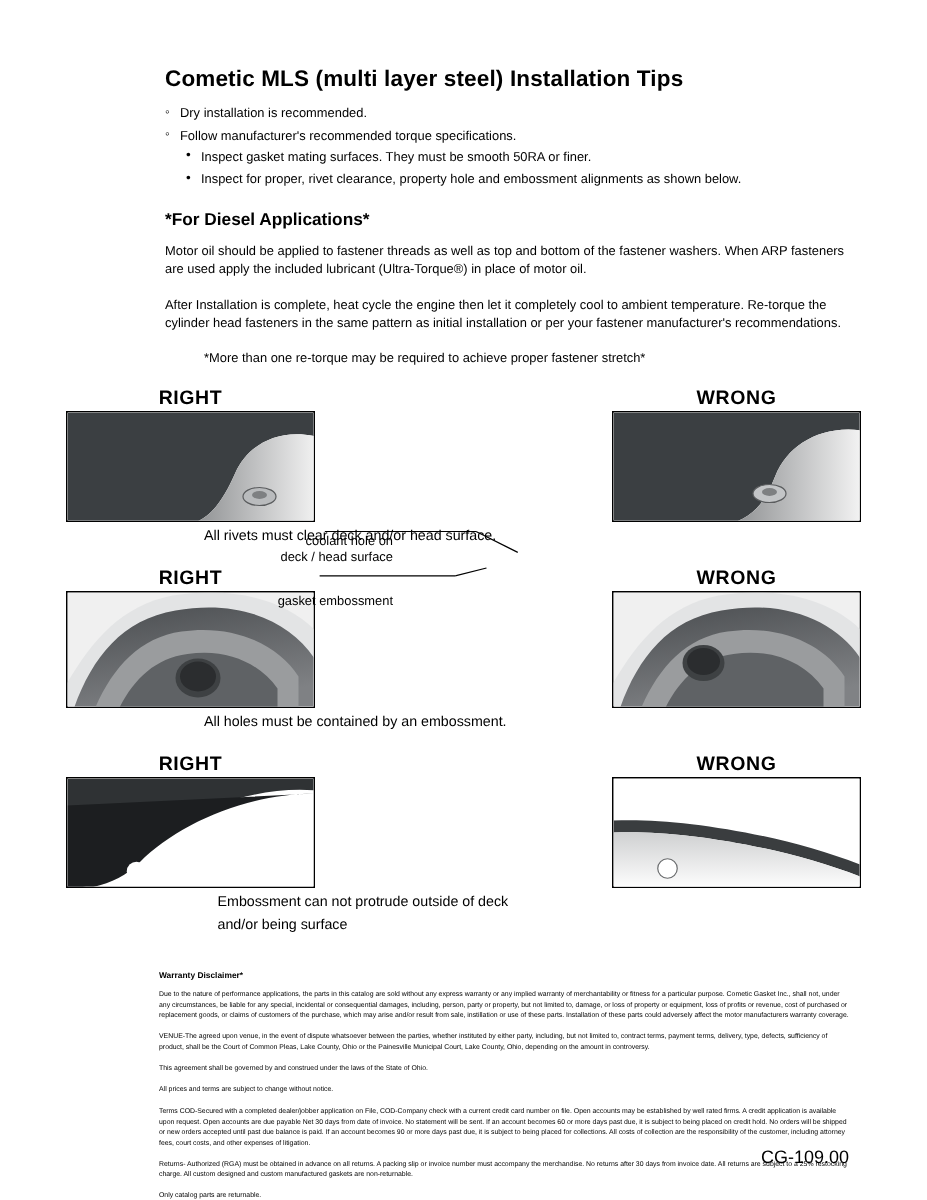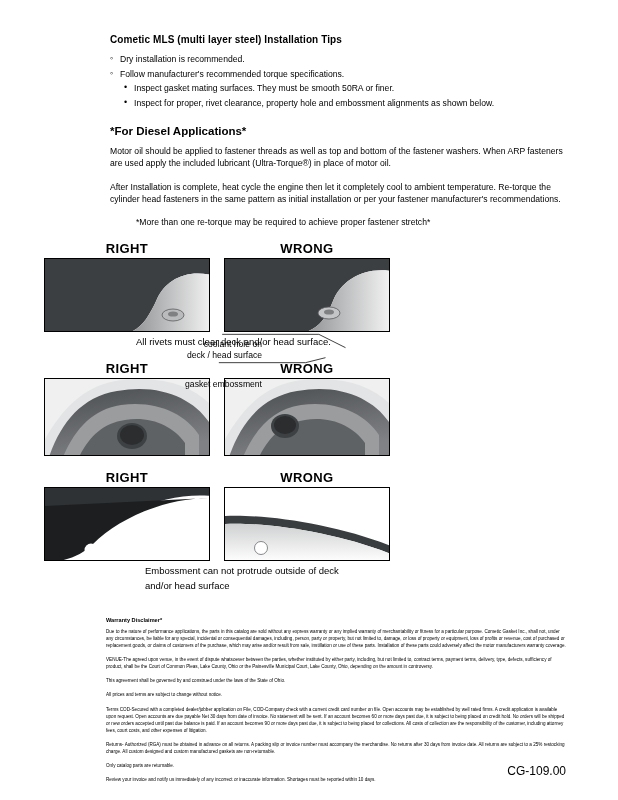--- a/index.html
+++ b/index.html
@@ -16,23 +16,23 @@
     overflow: hidden;
   }
   .page {
     position: relative;
     width: 618px;
     height: 800px;
     box-sizing: border-box;
     padding: 26px 44px 0 44px;
   }
   h1.title {
-    font-size: 10px;
+    font-size: 15px;
     font-weight: bold;
-    margin: 8px 0 9px 66px;
+    margin: 18px 0 9px 66px;
     letter-spacing: 0.1px;
   }
   .bullets {
     margin: 0 0 0 66px;
   }
   .b1 {
     font-size: 8.6px;
     margin: 0 0 4px 0;
     padding-left: 10px;
     position: relative;
@@ -75,22 +75,21 @@
     margin: 0 0 0 92px;
   }
 
   
   .figures {
     margin-top: 14px;
     position: relative;
   }
   .figrow {
     display: flex;
-    justify-content: flex-start;
-    gap: 14px;
+    justify-content: space-between;
   }
   .figcol {
     width: 166px;
   }
   .figlabel {
     text-align: center;
     font-size: 13px;
     font-weight: bold;
     margin-bottom: 2px;
     letter-spacing: 0.4px;
@@ -266,20 +265,23 @@
             <path d="M-10,78 C10,40 30,10 70,2 C120,-6 160,10 176,40 L176,78 Z" fill="#e3e4e5"></path>
             <path d="M4,78 C16,44 36,18 72,12 C116,4 150,20 166,46 L166,78 Z" fill="url(#g4)"></path>
             <path d="M18,78 C30,50 48,30 76,26 C110,21 140,34 154,56 L154,78 Z" fill="#9a9c9e"></path>
             <path d="M34,78 C44,58 58,44 80,41 C106,37 128,47 140,64 L140,78 Z" fill="#5f6265"></path>
             <ellipse cx="60" cy="47" rx="14" ry="12" fill="#3e4143"></ellipse>
             <ellipse cx="60" cy="46" rx="11" ry="9" fill="#2b2d2f"></ellipse>
           </svg>
         </div>
       </div>
     </div>
+    <div class="capwrap">
+      <div class="figcaption">All holes must be contained by an embossment.</div>
+    </div>
 
     <div class="rowgap"></div>
 
     <div class="figrow">
       <div class="figcol">
         <div class="figlabel">RIGHT</div>
         <div class="figbox">
           <svg viewBox="0 0 166 74" width="166" height="74" preserveAspectRatio="none">
             <rect x="0" y="0" width="166" height="74" fill="#ffffff"></rect>
             <path d="M0,0 L166,0 L166,8 C120,4 70,26 44,52 C32,64 20,72 0,74 Z" fill="#2f3234"></path>
@@ -301,21 +303,21 @@
             <rect x="0" y="0" width="166" height="74" fill="#ffffff"></rect>
             <path d="M0,28 C40,26 110,36 166,58 L166,66 C110,44 40,34 0,36 Z" fill="#3a3d3f"></path>
             <path d="M0,36 C40,34 110,44 166,66 L166,74 L0,74 Z" fill="url(#g5)"></path>
             <circle cx="36" cy="60" r="6.5" fill="#ffffff" stroke="#6a6c6e" stroke-width="0.8"></circle>
           </svg>
         </div>
       </div>
     </div>
     <div class="capwrap indent">
       <div class="figcaption" style="padding-left:9px;">Embossment can not protrude outside of deck</div>
-      <div class="figcaption" style="padding-left:9px;">and/or head surface</div>
+      <div class="figcaption" style="padding-left:9px;">and/or being surface</div>
     </div>
 
     <div class="callouts">
       <div class="c1">
         <span>coolant hole on</span><br>
         <span>deck / head surface</span>
       </div>
       <div>gasket embossment</div>
     </div>
     <svg class="callout-lines" viewBox="0 0 618 420">

